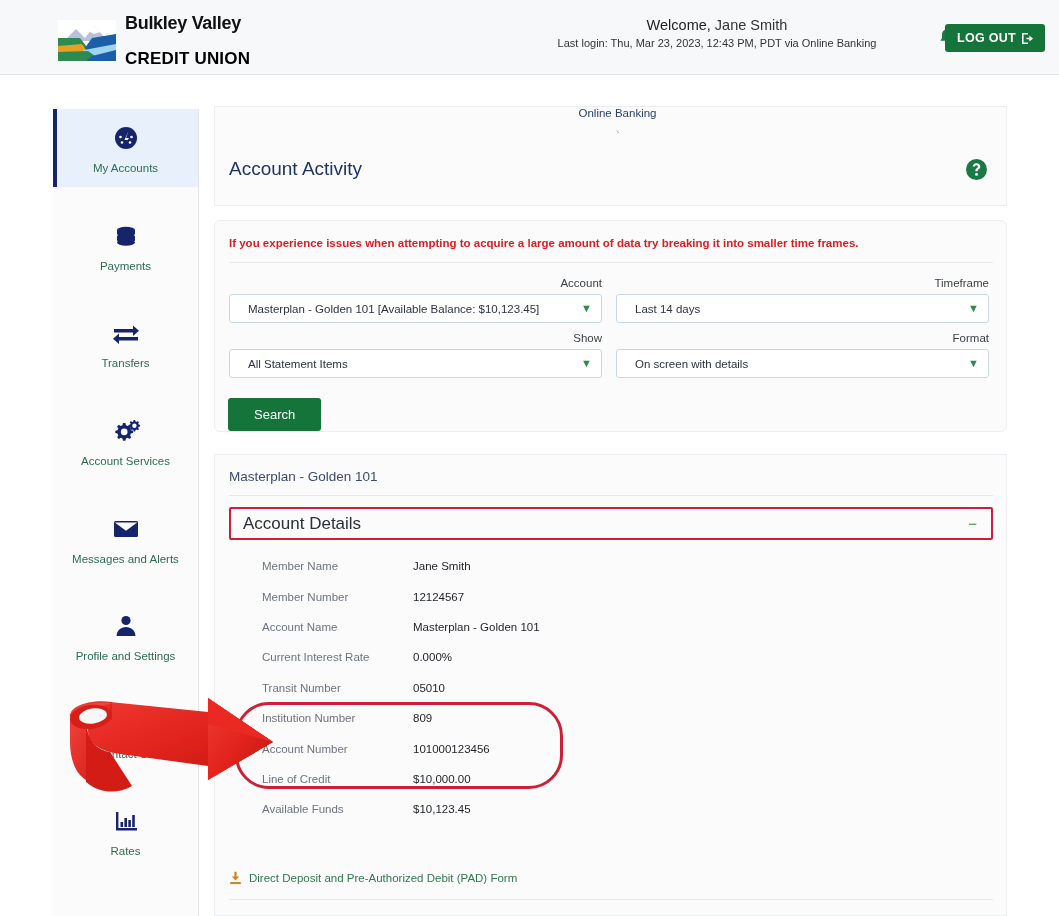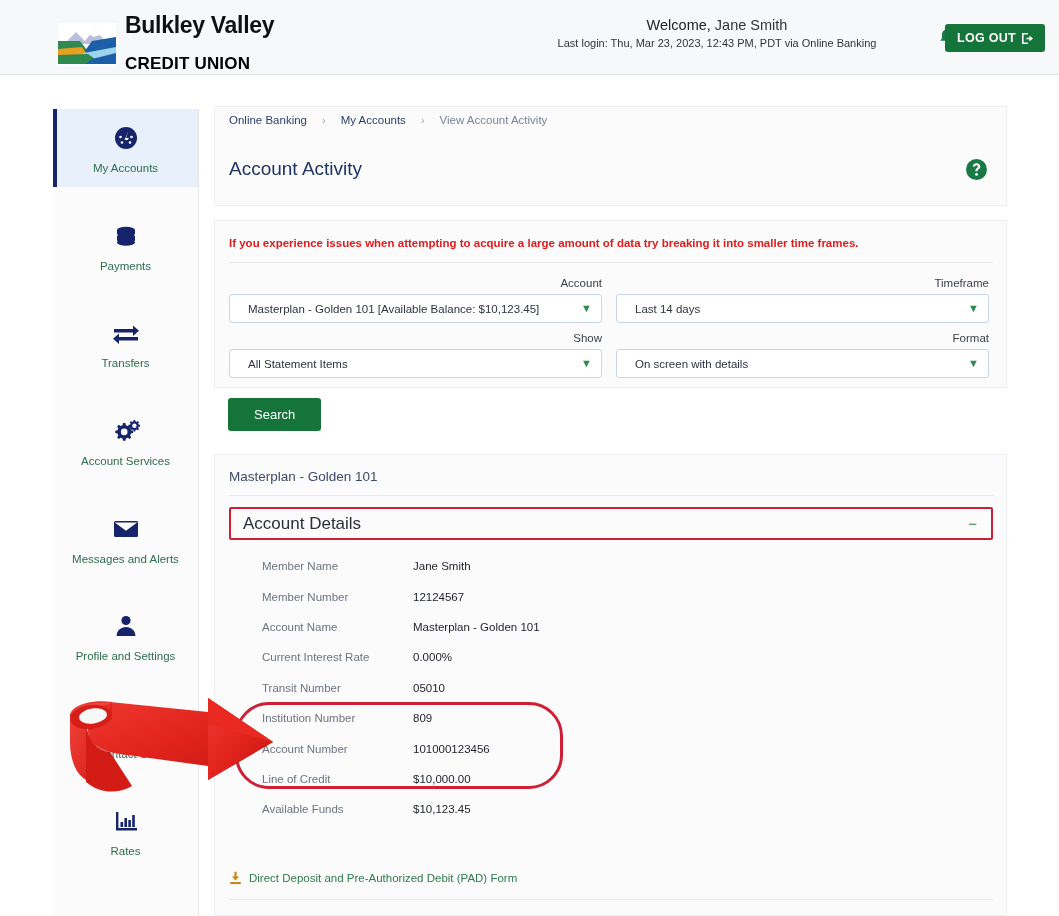--- a/index.html
+++ b/index.html
@@ -13,21 +13,21 @@
   
   .topbar {
     position: absolute; left: 0; top: 0; width: 1059px; height: 75px;
     background: #f7f8fa;
     border-bottom: 1px solid #e2e4e8;
     display: flex; align-items: center;
   }
   .brand { position: absolute; left: 58px; top: 14px; display: flex; align-items: center; gap: 9px; }
   .logo-mark { width: 58px; height: 43px; display: block; }
   .brand-text { line-height: 1; padding-bottom: 2px; }
-  .brand-1 { font-size: 23px; font-weight: bold; color: #111111; letter-spacing: -0.3px; display:block; }
+  .brand-1 { font-size: 18px; font-weight: bold; color: #111111; letter-spacing: -0.3px; display:block; }
   .brand-2 { font-size: 17px; font-weight: bold; color: #000000; letter-spacing: 0.2px; display:block; margin-top:18px; }
 
   .welcome-wrap { position: absolute; right: 132px; top: 17px; text-align: center; width: 420px; }
   .welcome-line { font-size: 14.5px; color: #222; }
   .welcome-line .uname { color: #333; }
   .lastlogin { font-size: 11px; color: #333; margin-top: 4px; white-space: nowrap; }
 
   .bell { position: absolute; right: 103px; top: 27px; width: 18px; height: 19px; }
   .logout-btn {
     position: absolute; right: 14px; top: 24px;
@@ -55,40 +55,40 @@
     width: 4px; background: #16256b;
   }
   .nav-icon { height: 30px; display: flex; align-items: center; justify-content: center; margin-bottom: 9px; }
   .nav-label { font-size: 11.5px; color: #2f6d4f; text-align: center; line-height: 1.1; }
   .nav-gap { height: 20px; }
 
   
   .crumbbar {
     position: absolute; left: 214px; top: 106px; width: 793px; height: 27px;
     background: #fbfbfc; border: 1px solid #eceef1; border-bottom: none;
-    display: flex; align-items: center; padding-left: 14px; gap: 15px;
+    display: flex; align-items: center; padding-left: 14px; gap: 7px; flex-direction: column;
   }
   .crumb { font-size: 11.5px; color: #2a3f6b; cursor: pointer; }
   .crumb.last { color: #7b8496; cursor: default; }
   .crumb-sep { font-size: 11px; color: #9aa2b1; }
 
   .titlebar {
     position: absolute; left: 214px; top: 133px; width: 793px; height: 73px;
     background: #fbfbfc; border: 1px solid #eceef1; border-top: none;
     display: flex; align-items: center; justify-content: space-between;
     padding: 0 18px 0 14px;
   }
   .page-title { font-size: 19px; color: #1f3566; font-weight: normal; }
   .help-icon { width: 23px; height: 23px; cursor: pointer; }
 
   .card {
     position: absolute; left: 214px; width: 793px;
     background: #fbfbfc; border: 1px solid #eceef1;
   }
-  .card-search { top: 220px; height: 168px; }
+  .card-search { top: 220px; height: 212px; border-radius: 6px; }
   .card-results { top: 454px; height: 462px; }
 
   .warn-note {
     position: absolute; left: 14px; top: 16px; width: 765px;
     font-size: 11.5px; color: #e01b1b; font-weight: bold;
   }
   .hr-light { position: absolute; left: 14px; width: 764px; height: 1px; background: #e6e8ec; }
 
   .field { position: absolute; width: 373px; }
   .field-label { font-size: 11.5px; color: #3b3f46; margin-bottom: 5px; display: block; text-align: right; }

